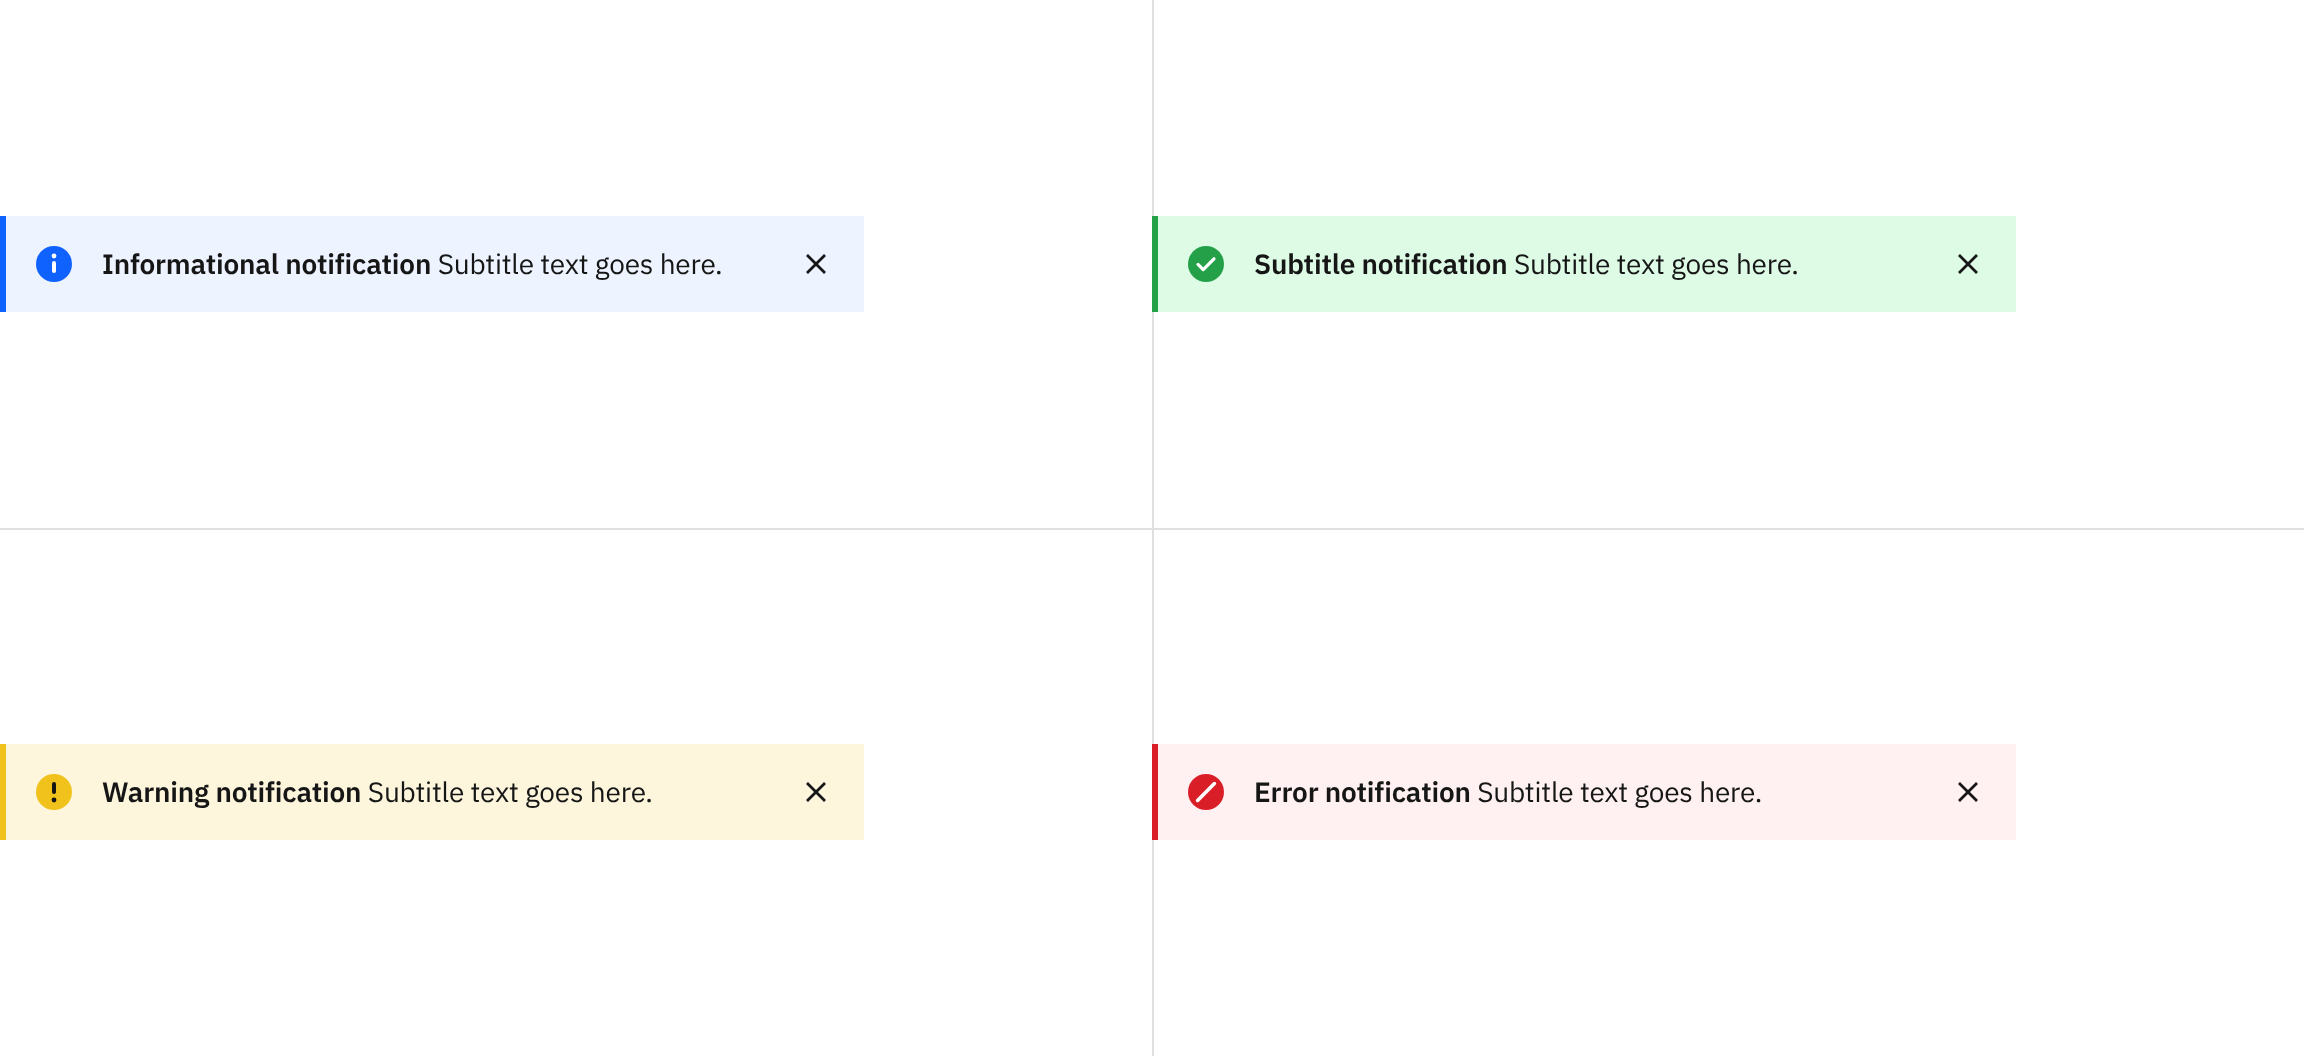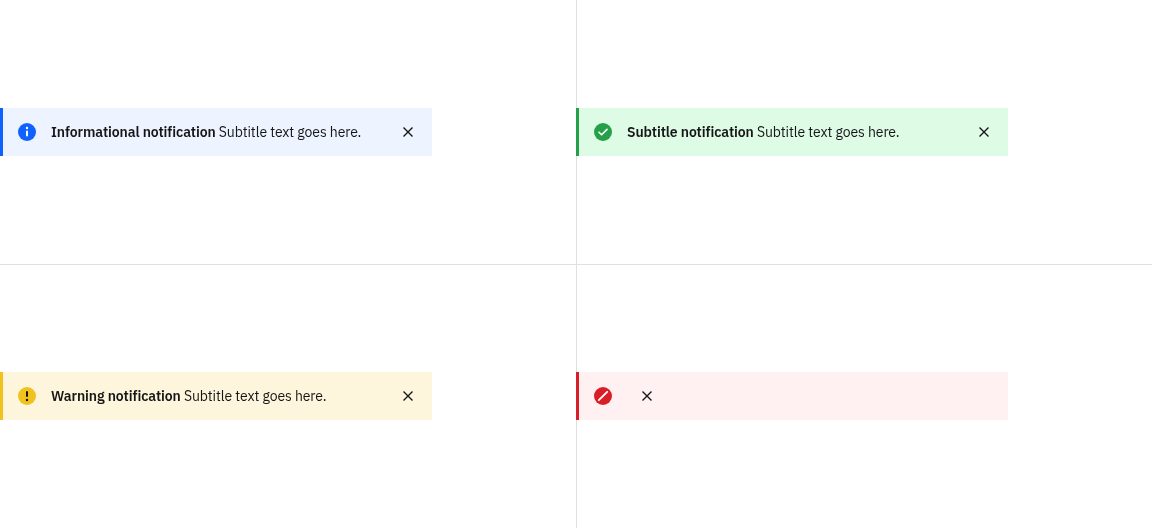--- a/index.html
+++ b/index.html
@@ -162,19 +162,23 @@
 </div>
 
 <div class="quadrant q-br">
   <div class="notification error">
     <span class="icon-wrap">
       <svg viewBox="0 0 20 20" aria-hidden="true">
         <circle cx="10" cy="10" r="9" fill="#da1e28"></circle>
         <line x1="5.8" y1="14.2" x2="14.2" y2="5.8" stroke="#ffffff" stroke-width="1.8" stroke-linecap="round"></line>
       </svg>
     </span>
+    <span class="text">
+      <span class="title">Error notification</span>
+      <span class="subtitle">Subtitle text goes here.</span>
+    </span>
     <span class="close">
       <svg viewBox="0 0 16 16">
         <path d="M3.5 3.5 L12.5 12.5 M12.5 3.5 L3.5 12.5" stroke="#161616" stroke-width="1.4" fill="none"></path>
       </svg>
     </span>
   </div>
 </div>
 
 </body></html>

